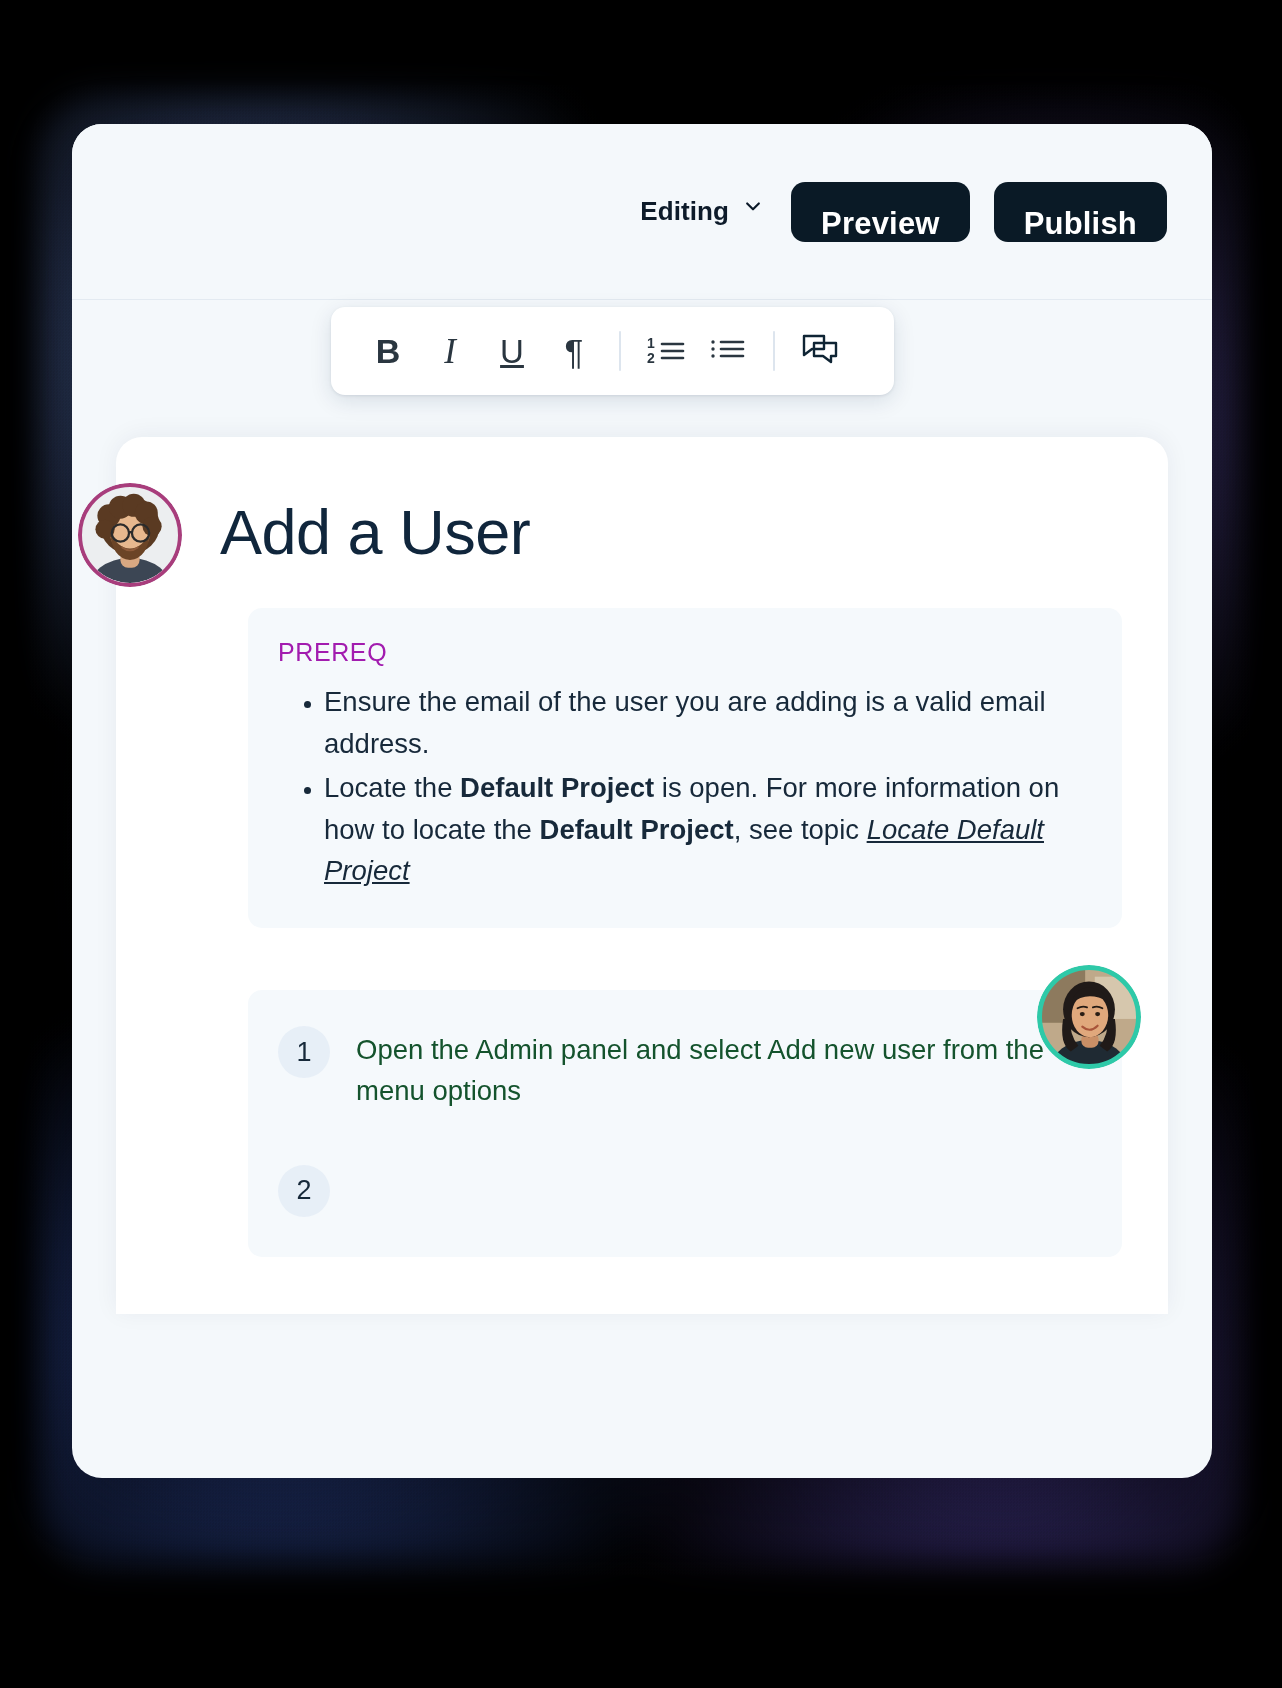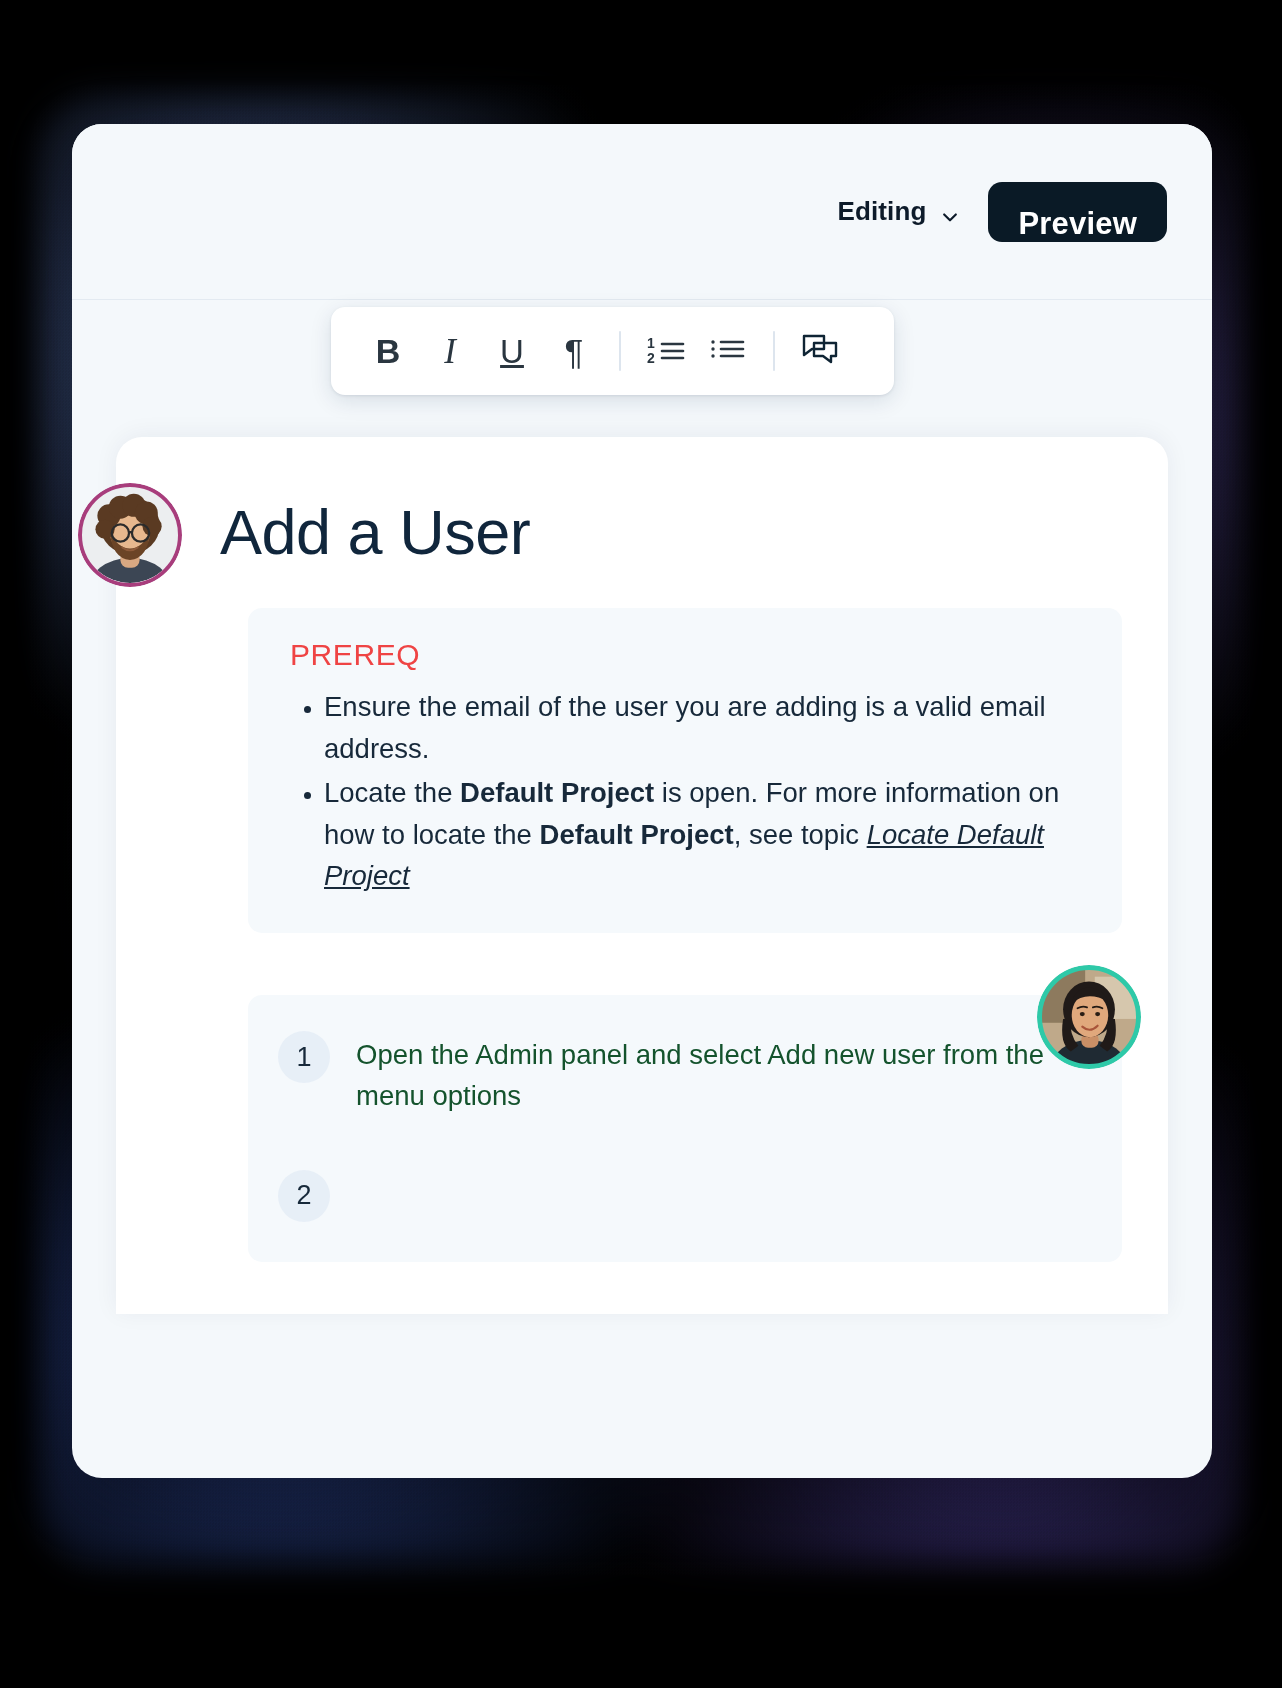--- a/index.html
+++ b/index.html
@@ -62,21 +62,21 @@
     background: #f4f8fb;
     border-bottom: 1px solid #e3eaf1;
     display: flex;
     align-items: center;
     justify-content: flex-end;
     padding-right: 45px;
     gap: 24px;
   }
   .mode-select {
     display: flex;
-    align-items: flex-end;
+    align-items: flex-start;
     gap: 14px;
     cursor: pointer;
     padding: 6px 4px;
   }
   .mode-label {
     font-size: 26px;
     font-weight: bold;
     color: #0d1b2a;
     letter-spacing: .1px;
   }
@@ -191,24 +191,24 @@
   
   .prereq {
     margin-top: 43px;
     margin-left: 84px;
     width: 874px;
     background: #f5f9fc;
     border-radius: 14px;
     padding: 30px 30px 34px 30px;
   }
   .prereq-label {
-    font-size: 30px;
-    color: #ef4444;
+    font-size: 25px;
+    color: #a21caf;
     letter-spacing: .6px;
-    margin: 0 0 14px 12px;
+    margin: 0 0 14px 0;
   }
   .prereq ul {
     margin: 0;
     padding-left: 46px;
     list-style: disc;
   }
   .prereq li {
     font-size: 27.5px;
     line-height: 1.52;
     color: #17293a;
@@ -301,20 +301,21 @@
       <div class="mode-select">
         <span class="mode-label">Editing</span>
         <span class="chev">
           <svg viewBox="0 0 24 24" fill="none" stroke="#0d1b2a" stroke-width="2.6" stroke-linecap="round" stroke-linejoin="round">
             <polyline points="5,9 12,16 19,9"></polyline>
           </svg>
         </span>
       </div>
 
       <button class="btn">Preview</button>
+      <button class="btn">Publish</button>
     </div>
 
     <div class="toolbar">
 
       <div class="tb-btn">
         <span class="tb-glyph bold">B</span>
       </div>
 
       <div class="tb-btn">
         <span class="tb-glyph ital">I</span>

